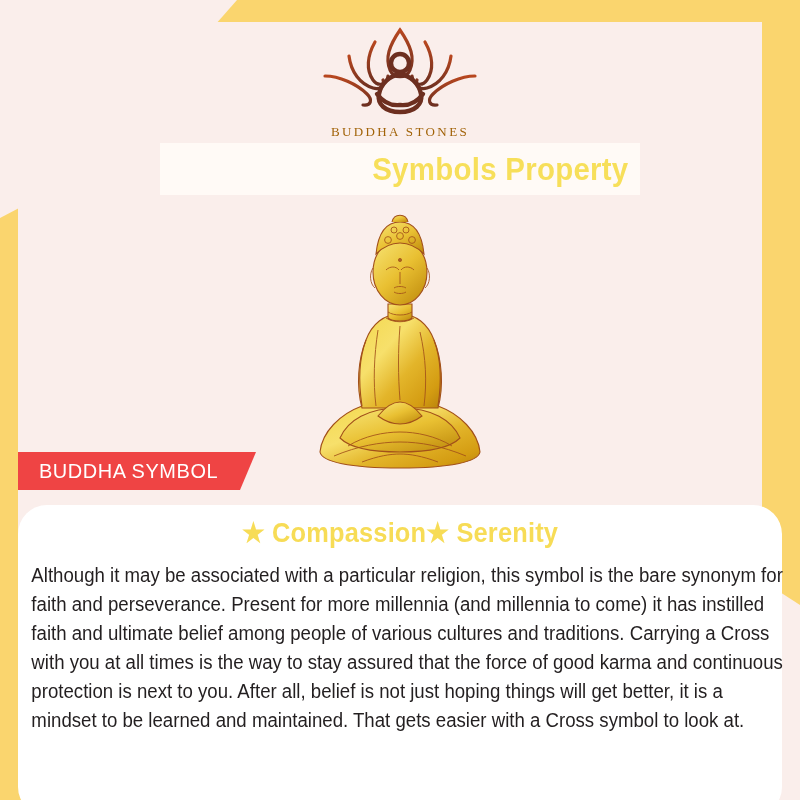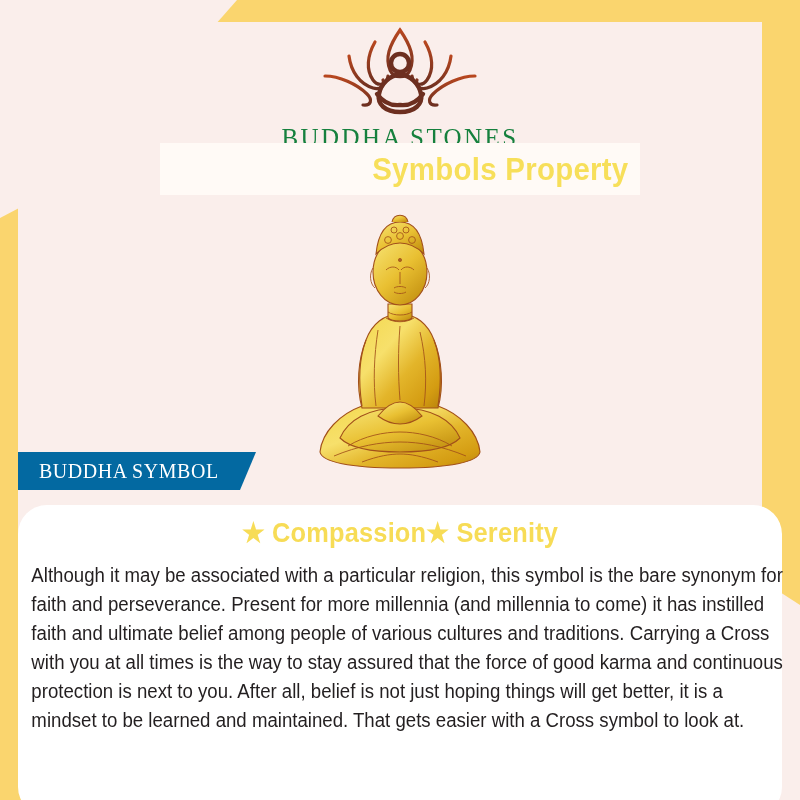--- a/index.html
+++ b/index.html
@@ -77,23 +77,23 @@
     width: 800px;
     text-align: center;
   }
   .brand-mark {
     display: block;
     margin: 0 auto;
   }
   .brand-name {
     margin-top: 2px;
     font-family: "Liberation Serif", serif;
-    font-size: 25px;
+    font-size: 13px;
     letter-spacing: 2.4px;
-    color: #15803d;
+    color: #a16207;
   }
 
   
   .title-banner {
     position: absolute;
     left: 160px;
     top: 143px;
     width: 480px;
     height: 52px;
     background: #fffaf6;
@@ -124,25 +124,24 @@
     height: 290px;
   }
 
   
   .symbol-tag {
     position: absolute;
     left: 18px;
     top: 452px;
     width: 238px;
     height: 38px;
-    background: #0369a1;
+    background: #ef4444;
     clip-path: polygon(0 0, 238px 0, 222px 38px, 0 38px);
     display: flex;
     align-items: center;
-    font-family: Liberation Serif, serif;
   }
   .symbol-tag-label {
     padding-left: 22px;
     color: #ffffff;
     font-size: 21px;
     letter-spacing: 0.6px;
     transform: scaleX(0.95);
     transform-origin: left center;
   }
 

